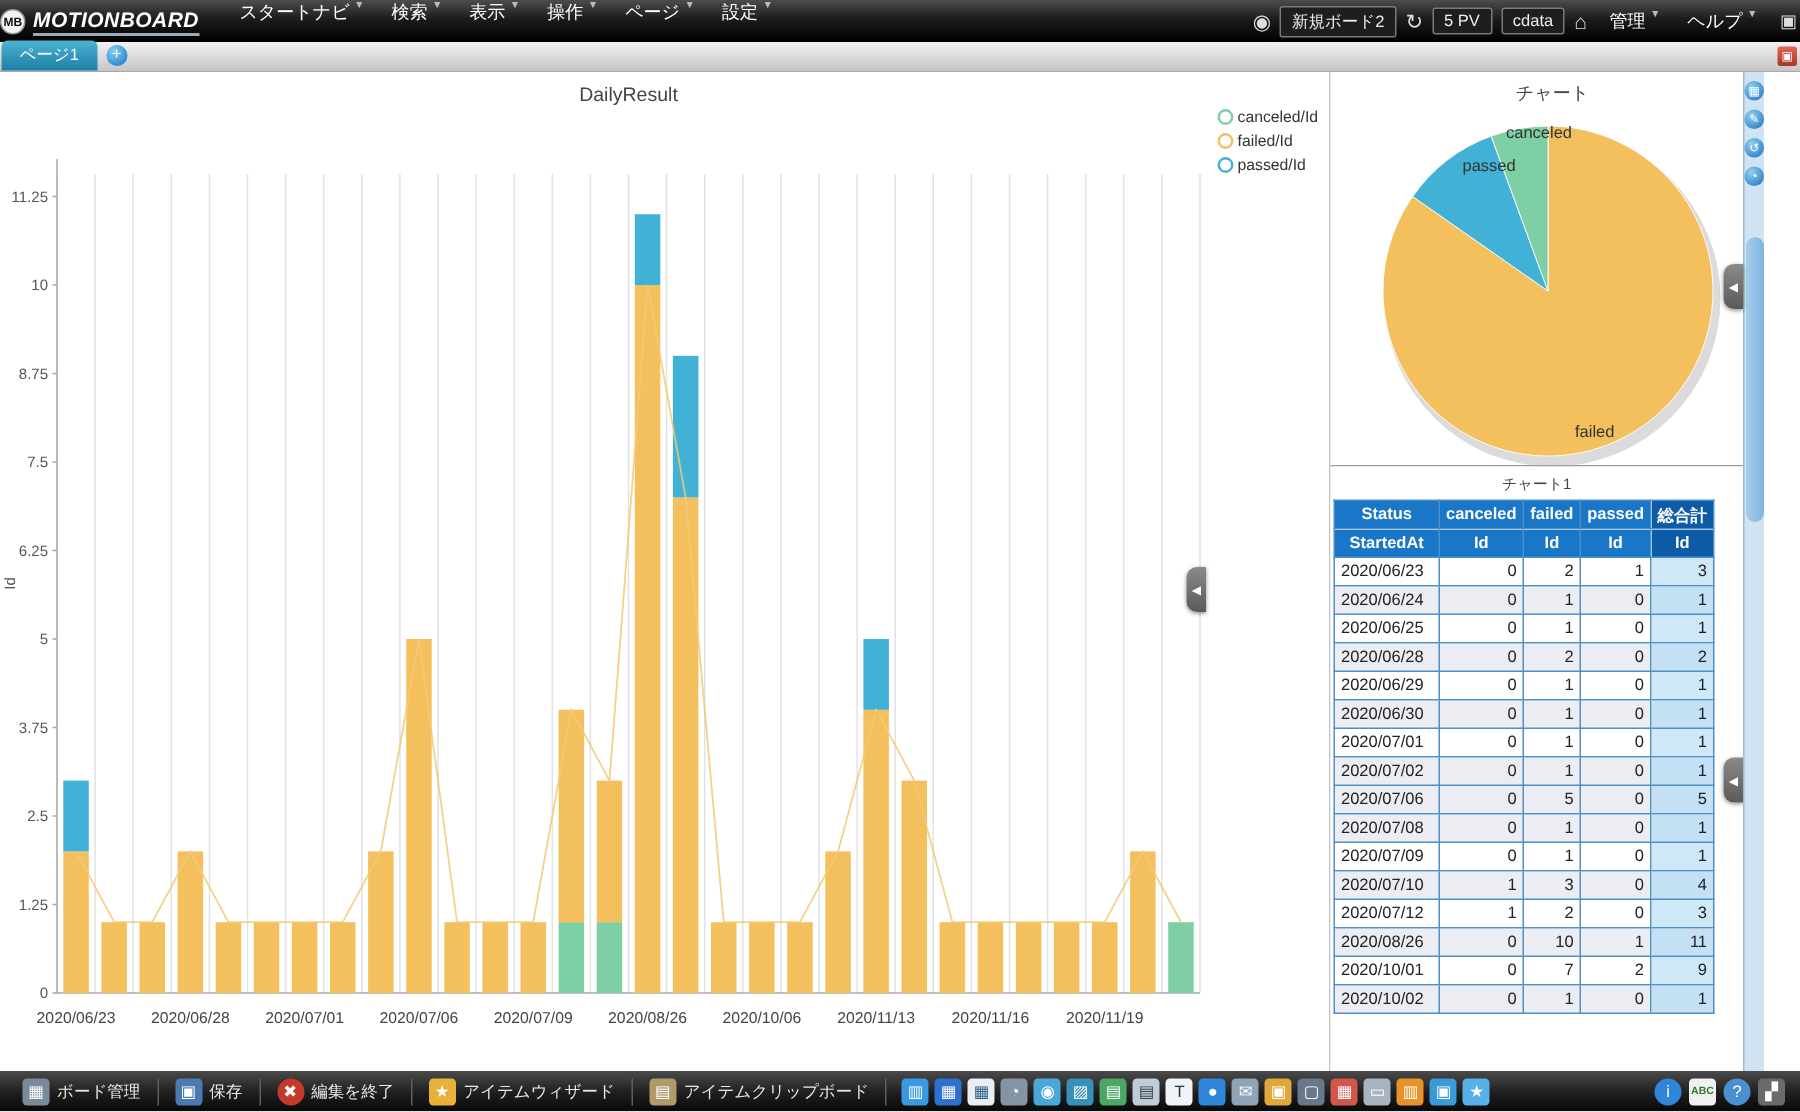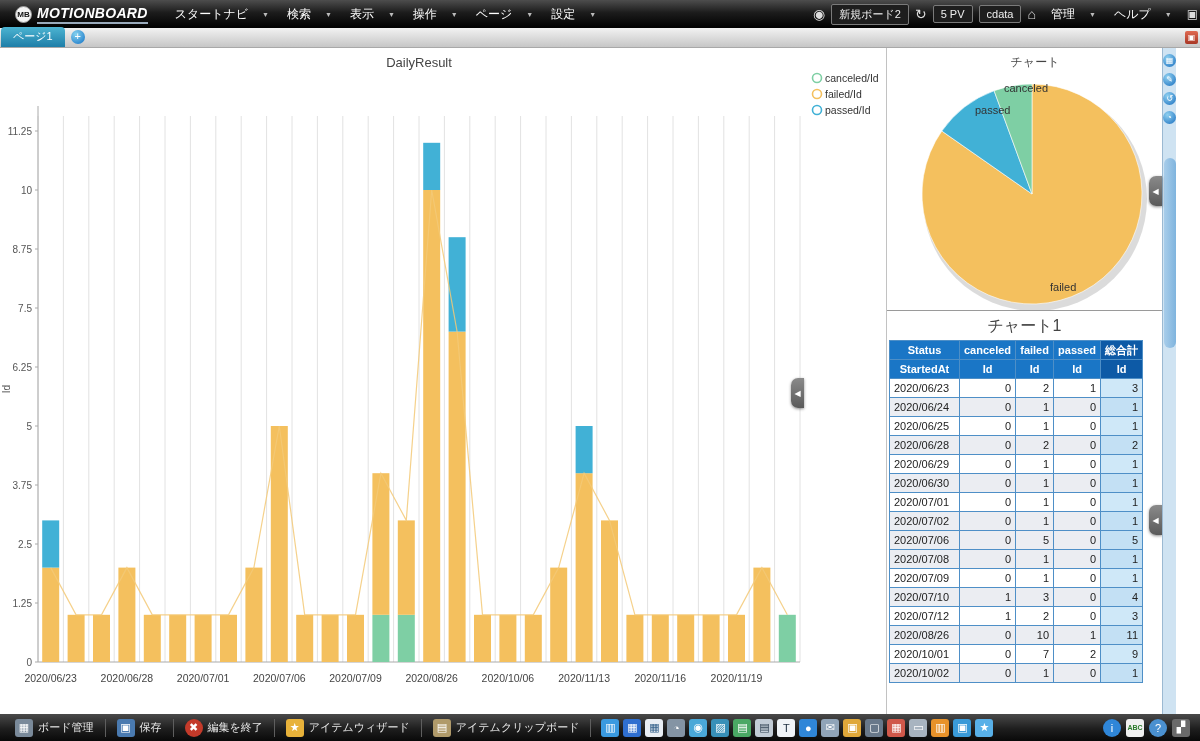--- a/index.html
+++ b/index.html
@@ -2,45 +2,45 @@
 <html><head>
 <meta charset="utf-8">
 <style>
   *{box-sizing:border-box;margin:0;padding:0}
   html,body{background:#fff}
   body{font-family:"Liberation Sans","DejaVu Sans",sans-serif}
   .screen{width:1200px;height:741px;position:relative;overflow:hidden;display:flex;flex-direction:column;background:#fff}
 
   
   .menubar{flex:0 0 28px;height:28px;background:linear-gradient(#4d4d4d,#1c1c1c 45%,#000);display:flex;align-items:center;color:#fff}
-  .logo{display:flex;align-items:center;gap:5px;padding:0 18px 0 15px;cursor:pointer}
+  .logo{display:flex;align-items:center;gap:5px;padding:0 18px 0 0;cursor:pointer}
   .logo-mb{width:17px;height:17px;border-radius:50%;background:#f4f4f4;color:#111;font-size:8px;font-weight:bold;display:flex;align-items:center;justify-content:center;border:1px solid #999}
   .logo-text{font-style:italic;font-weight:bold;font-size:14px;letter-spacing:.3px;border-bottom:2px solid #9ab;padding-bottom:1px}
   .main-menu{display:flex;align-items:center;height:100%}
-  .menu-item{font-size:12px;padding:0 9px;height:100%;display:flex;align-items:center;gap:14px;cursor:pointer;white-space:nowrap}
+  .menu-item{font-size:12px;padding:0 9px;height:100%;display:flex;align-items:flex-start;gap:3px;cursor:pointer;white-space:nowrap}
   .caret{font-size:7px;color:#bbb}
   .menubar-right{margin-left:auto;display:flex;align-items:center;gap:6px;padding-right:2px}
   .mb-box{background:#1e1e1e;border:1px solid #7a7a7a;border-radius:2px;font-size:11px;padding:2px 7px;color:#eee;white-space:nowrap}
   .mb-glyph{font-size:14px;color:#ddd;cursor:pointer}
   .mb-glyph.small{font-size:12px}
 
   
   .tabbar{flex:0 0 20px;height:16px;background:linear-gradient(#f2f2f2,#c6c6c6);display:flex;align-items:flex-end;border-bottom:1px solid #a8a8a8;position:relative}
   .tab{background:linear-gradient(#4cb4d2,#1e7ea8);color:#fff;font-size:11px;padding:2px 12px 3px;border-radius:4px 4px 0 0;margin-left:1px;cursor:pointer;white-space:nowrap}
   .tab-add{width:14px;height:14px;border-radius:50%;background:radial-gradient(circle at 35% 30%,#85d2ef,#1371c5);color:#fff;font-size:11px;line-height:13px;text-align:center;margin:0 0 3px 6px;cursor:pointer}
   .tab-corner{position:absolute;right:2px;bottom:3px;width:13px;height:13px;border-radius:2px;background:linear-gradient(#e06a52,#a83624);color:#fff;font-size:8px;line-height:13px;text-align:center;cursor:pointer}
 
   
   .content{flex:1;display:flex;position:relative;min-height:0}
   .chart-panel{width:886px;position:relative;background:#fff}
   .right-col{width:276px;display:flex;flex-direction:column;border-left:1px solid #c2c2c2;background:#fff}
   .pie-panel{height:263px;border-bottom:1px solid #9a9a9a;position:relative;background:#fff}
   .table-panel{flex:1;position:relative;background:#fff;overflow:hidden}
 
-  .ptitle{text-align:center;font-size:16px;color:#444;padding-top:5px}
+  .ptitle{text-align:center;font-size:10px;color:#444;padding-top:5px}
 
   
   .dtable{border-collapse:collapse;font-size:11px;margin:3px 0 0 2px;table-layout:fixed}
   .dtable th,.dtable td{border:1px solid #4e8fc7;padding:1px 4px;height:19px;overflow:hidden;white-space:nowrap}
   .dtable th{background:#1a76c6;color:#fff;font-weight:bold;text-align:center}
   .dtable th.total{background:#0d5aa6}
   .dtable td{color:#222;background:#fff}
   .dtable td.num{text-align:right}
   .dtable td.total{background:#cfe8f8;text-align:right}
   .dtable tr.alt td{background:#ebedf2}

